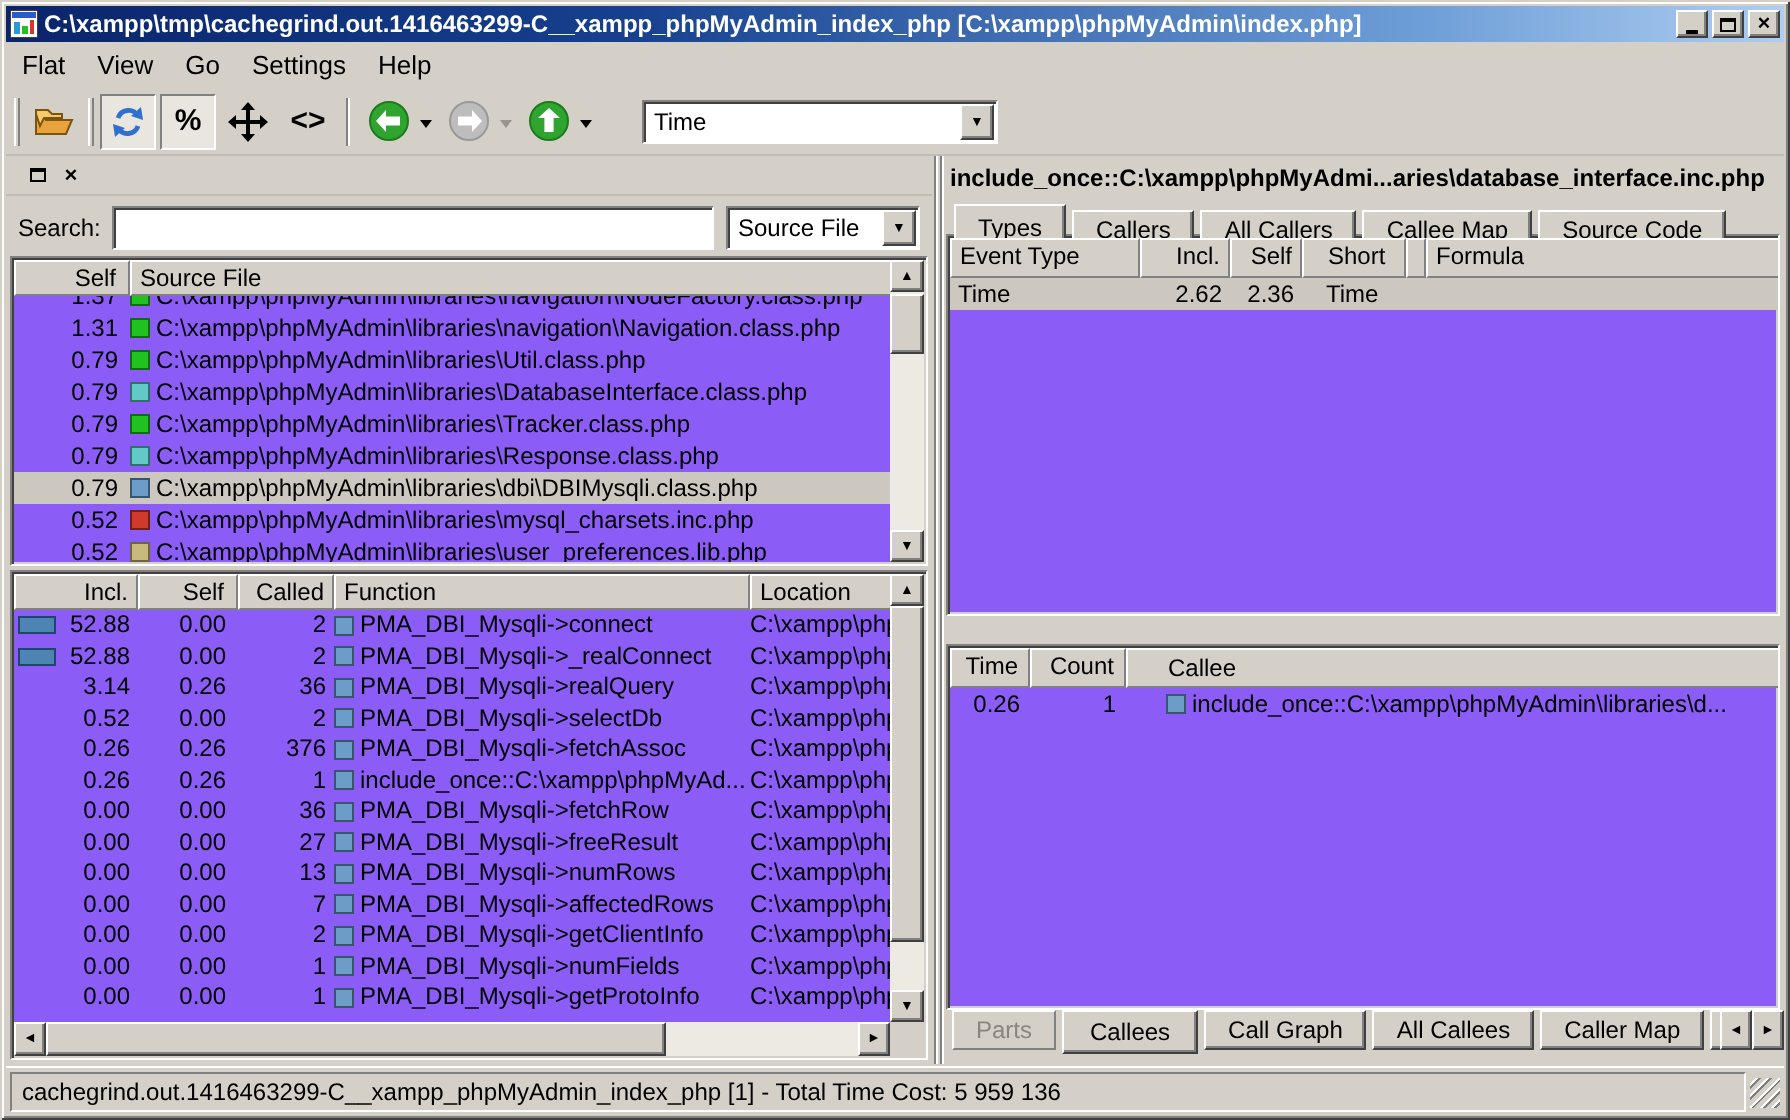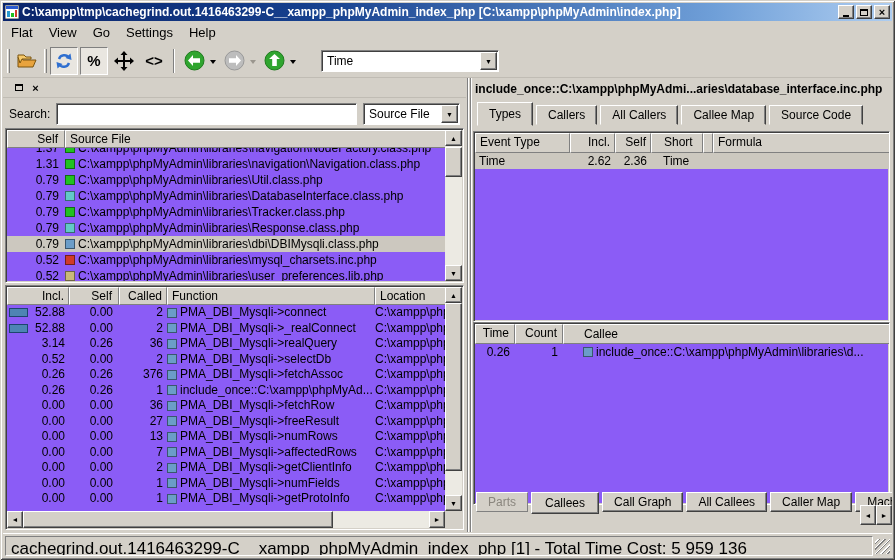--- a/index.html
+++ b/index.html
@@ -89,50 +89,50 @@
   .corner{position:absolute;right:1px;bottom:1px;width:17px;height:17px;background:#d4d0c8;z-index:4;}
   
   .splitter{position:absolute;left:466px;top:78px;width:7px;height:454px;display:flex;justify-content:center;gap:1px;}
   .splitter i{display:block;width:2px;height:100%;border-left:1px solid #808080;border-right:1px solid #fff;}
   
   .rpanel{position:absolute;left:473px;top:80px;width:419px;height:452px;}
   .rtitle{position:absolute;left:0;top:0;right:0;height:20px;font-weight:bold;font-size:12px;white-space:nowrap;overflow:hidden;padding:2px 2px;}
   .tabbar{position:absolute;left:0;top:20px;right:0;height:25px;display:flex;align-items:flex-end;padding-left:4px;gap:3px;z-index:2;}
   .tab{height:20px;background:#d4d0c8;border:1px solid;border-color:#fff #404040 #d4d0c8 #fff;box-shadow:inset -1px 0 0 #808080;font-size:12px;padding:2px 11px;white-space:nowrap;}
   .tab.active{height:24px;padding-top:4px;margin-bottom:-1px;z-index:3;}
-  .typestbl{left:0;top:51px;width:417px;height:191px;}
+  .typestbl{left:0;top:37px;width:417px;height:191px;}
   .typestbl .thead,.typestbl .rows{width:415px;}
   .typestbl .th,.typestbl .row{font-size:12px;}
   .typestbl .thead{height:20px;}
   .typestbl .rows{top:21px;}
   .typestbl .row{height:16px;line-height:16px;}
   .t-et{width:95px;padding-left:4px;}
   .t-incl{width:45px;text-align:right;padding-right:4px;}
   .t-self{width:36px;text-align:right;padding-right:4px;}
   .t-short{width:52px;padding-left:12px;}
   .t-gap{width:9px;}
   .t-formula{flex:1;}
   .th.t-formula{flex:1;}
   .calleestbl{left:0;top:242px;width:417px;height:183px;}
   .calleestbl .thead,.calleestbl .rows{width:415px;}
   .calleestbl .thead{height:20px;}
   .calleestbl .rows{top:21px;}
   .calleestbl .row{height:16px;line-height:16px;}
   .c-time{width:40px;text-align:right;padding-right:5px;}
   .c-count{width:48px;text-align:right;padding-right:5px;}
   .c-callee{flex:1;display:flex;align-items:center;padding-left:20px;overflow:hidden;}
-  .btabbar{position:absolute;left:0;top:412px;right:0;height:26px;display:flex;align-items:flex-start;padding-left:3px;gap:3px;overflow:hidden;}
+  .btabbar{position:absolute;left:0;top:425px;right:0;height:26px;display:flex;align-items:flex-start;padding-left:3px;gap:3px;overflow:hidden;}
   .btab{height:20px;background:#d4d0c8;border:1px solid;border-color:#fff #404040 #404040 #fff;box-shadow:inset -1px -1px 0 #808080;font-size:12px;padding:2px 11px;white-space:nowrap;flex:none;}
   .btab.active{height:22px;padding:3px 13px;}
   .btab.disabled{color:#8a867e;box-shadow:none;border-color:#fff #808080 #808080 #fff;}
   .btab-arrows{position:absolute;right:0;top:0;display:flex;z-index:5;}
   .btab-arrows .sbtn{position:static;width:16px;height:20px;}
   
   .statusbar{position:absolute;left:3px;top:533px;width:889px;height:24px;display:flex;align-items:center;border-top:1px solid #fff;}
-  .statusfield{flex:1;height:20px;border:1px solid;border-color:#808080 #fff #fff #808080;font-size:17px;padding:2px 5px;white-space:nowrap;overflow:hidden;margin:4px 2px;}
+  .statusfield{flex:1;height:20px;border:1px solid;border-color:#808080 #fff #fff #808080;font-size:12px;padding:2px 5px;white-space:nowrap;overflow:hidden;margin:4px 2px;}
   .grip{width:15px;height:15px;margin-right:2px;align-self:flex-end;margin-bottom:3px;
         background:repeating-linear-gradient(135deg,transparent 0 2px,#fff 2px 3px,#808080 3px 4px);}
 </style>
 </head>
 <body>
 
 <div class="win">
 
   <div class="titlebar">
     <svg class="appicon" viewBox="0 0 14 14">

